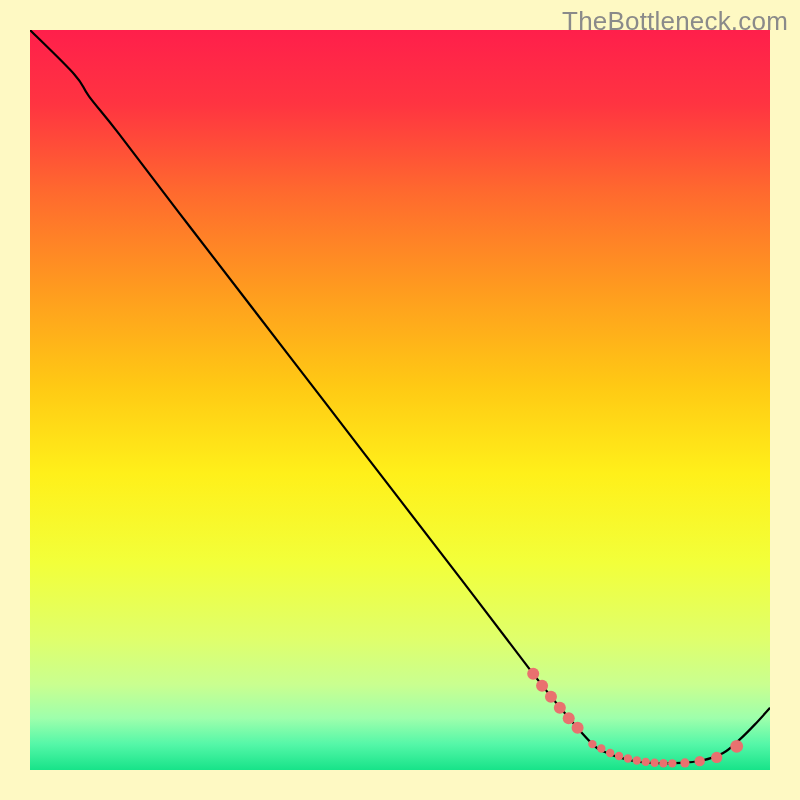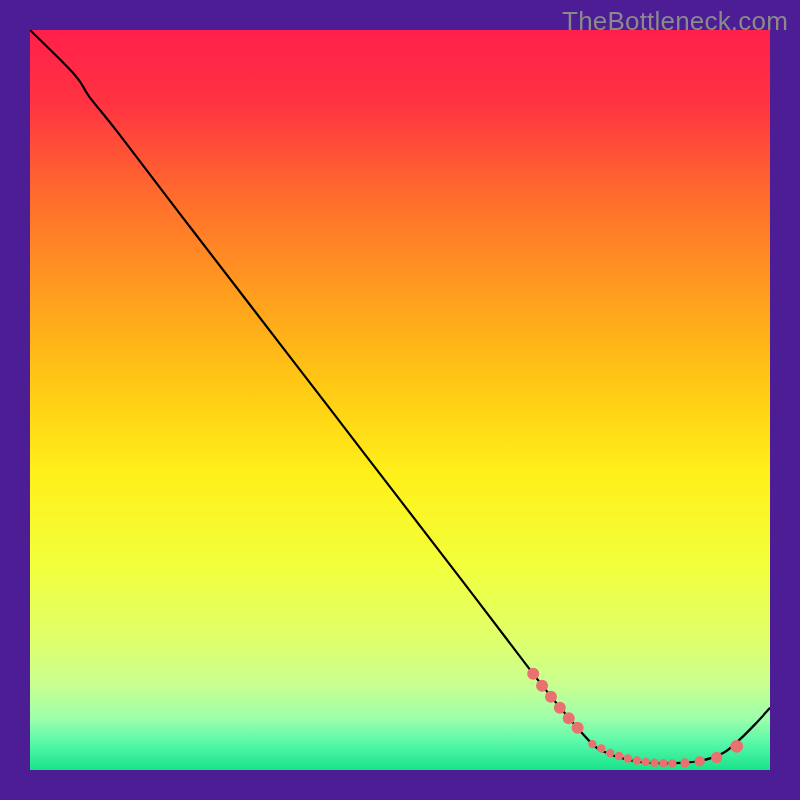--- a/index.html
+++ b/index.html
@@ -8,21 +8,21 @@
     width: 800px;
     height: 800px;
     background: #000;
     overflow: hidden;
     font-family: Arial, Helvetica, sans-serif;
   }
   .stage {
     position: relative;
     width: 800px;
     height: 800px;
-    background: #4c1d95;
+    background: #fef9c3;
   }
   .plot {
     position: absolute;
     left: 30px;
     top: 30px;
     width: 740px;
     height: 740px;
   }
   .watermark {
     position: absolute;

